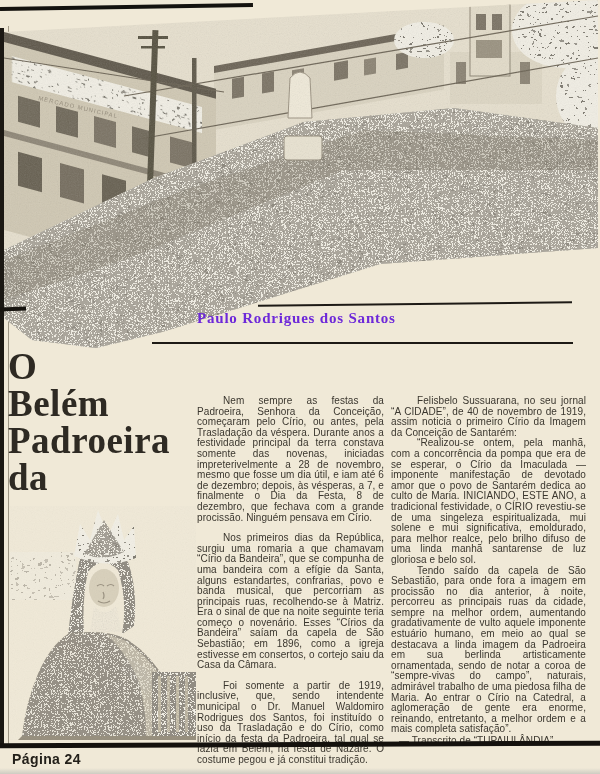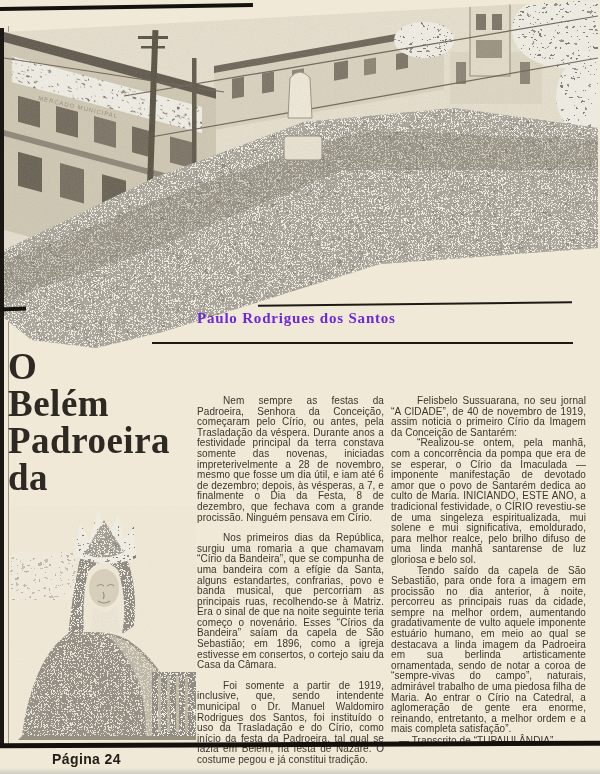--- a/index.html
+++ b/index.html
@@ -40,21 +40,21 @@
     font-size:10px;line-height:10.6px;color:#3a362e;letter-spacing:.08px;
   }
   .col1{left:197px;width:187px;}
   .col2{left:391px;width:195px;}
   .col2 p{margin-bottom:0;}
   .col2 p.transcript{text-indent:8px;padding-top:1px;}
 
   .footer-rule{position:absolute;left:0;top:742px;width:600px;height:5px;background:#14110d;transform:rotate(-0.25deg);}
   .page-number{
     position:absolute;left:12px;top:751px;
-    font-weight:bold;font-size:14px;letter-spacing:.4px;color:#23201a;margin-left:40px;
+    font-weight:bold;font-size:14px;letter-spacing:.4px;color:#23201a;
   }
 </style>
 </head>
 <body>
 
 <div class="page">
 
   <div class="top-rule-left"></div>
   <div class="top-rule-right"></div>
   <div class="left-strip"></div>

